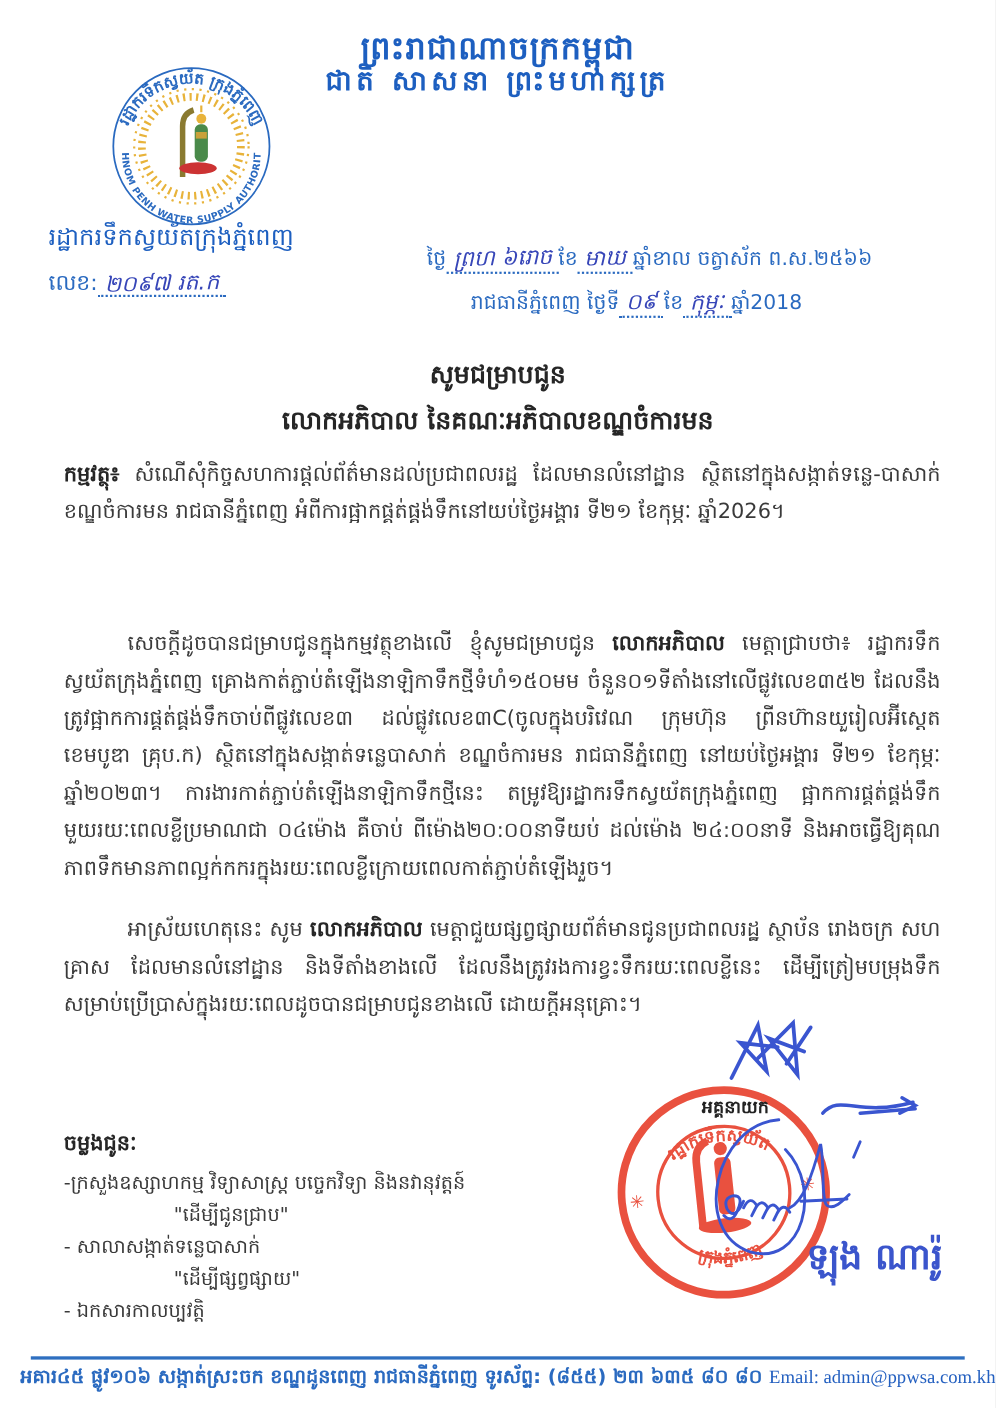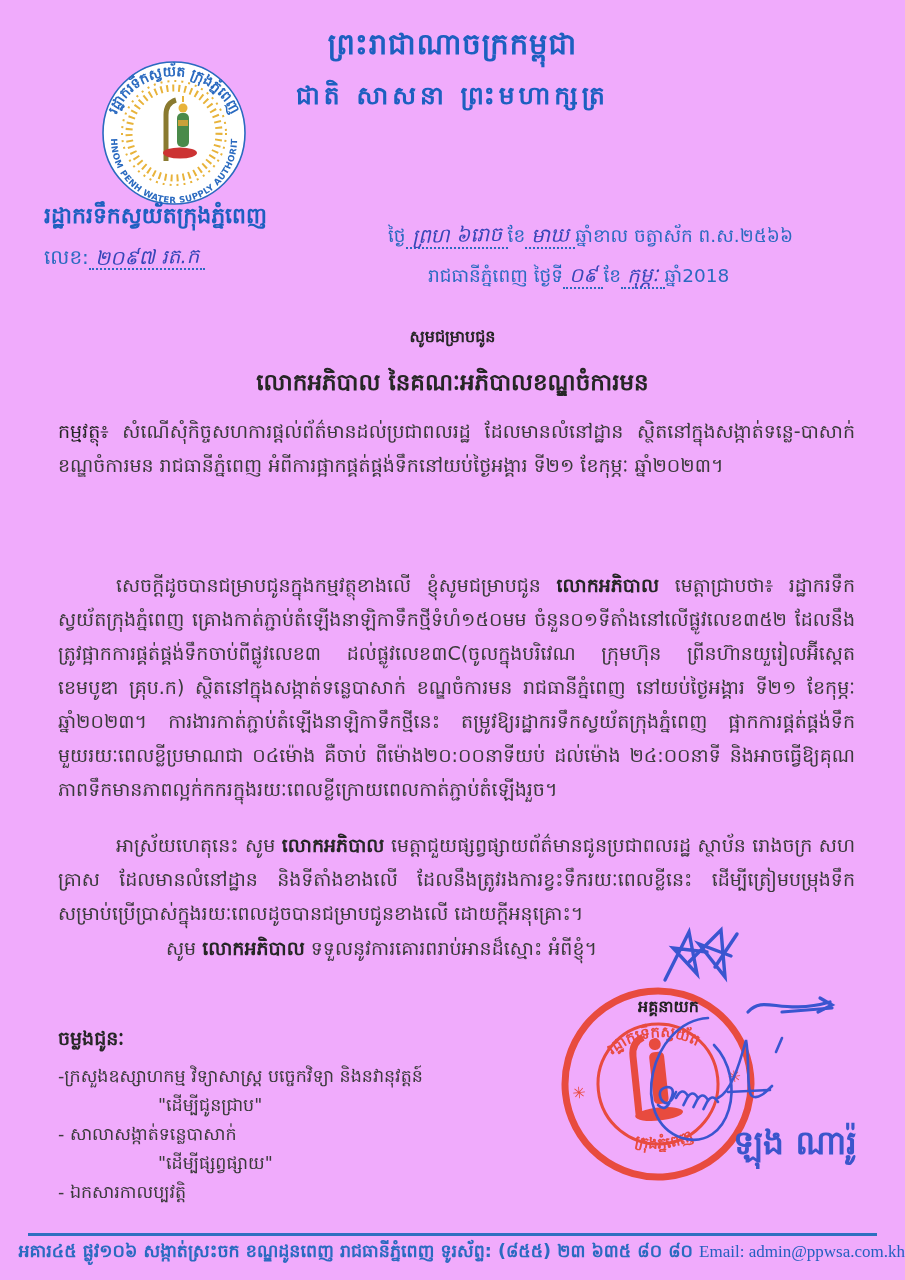--- a/index.html
+++ b/index.html
@@ -1,47 +1,47 @@
 <!DOCTYPE html>
 <html><head>
 <meta charset="utf-8">
 <style>
   * { margin:0; padding:0; box-sizing:border-box; }
   html,body { background:#e9e9e9; }
   .page{
     position:relative; width:905px; height:1280px; margin:0 auto;
-    background:#f0abfc; overflow:hidden;
+    background:#ffffff; overflow:hidden;
     font-family:"DejaVu Sans", sans-serif; color:#3a3a3a;
   }
   
   .kingdom-line1{ position:absolute; top:26px; left:0; width:100%; text-align:center;
     font-size:29px; font-weight:bold; color:#1d5fc0; letter-spacing:1px; }
-  .kingdom-line2{ position:absolute; top:80px; left:0; width:100%; text-align:center;
+  .kingdom-line2{ position:absolute; top:58px; left:0; width:100%; text-align:center;
     font-size:25px; font-weight:bold; color:#1d5fc0; letter-spacing:4px; }
   
   .logo{ position:absolute; left:88px; top:58px; width:172px; height:150px; }
   
-  .org-name{ position:absolute; left:44px; top:202px; font-size:22px; font-weight:bold; color:#1d5fc0; }
+  .org-name{ position:absolute; left:44px; top:202px; font-size:22px; font-weight:normal; color:#1d5fc0; }
   .ref-line{ position:absolute; left:44px; top:244px; font-size:20px; color:#2a6ac0; }
   .hw{ font-style:italic; color:#3746b8; font-size:20px; display:inline-block;
        transform:rotate(-1.5deg); padding:0 6px; }
   .dotted{ border-bottom:2px dotted #2a6ac0; display:inline-block; line-height:22px; }
   
   .date-block{ position:absolute; left:388px; top:216px; width:505px;
     color:#2a6ac0; font-size:18.5px; line-height:40px; }
   .date-l2{ margin-left:40px; }
   
   .doc-title1{ position:absolute; top:326px; left:0; width:100%; text-align:center;
-    font-size:16px; font-weight:bold; color:#262626; }
+    font-size:23px; font-weight:bold; color:#262626; }
   .doc-title2{ position:absolute; top:368px; left:0; width:100%; text-align:center;
     font-size:23px; font-weight:bold; color:#262626; }
   
   .subject{ position:absolute; left:58px; top:414px; width:797px;
     font-size:19px; line-height:34px; text-align:justify; }
-  .subject .lbl{ font-weight:normal; color:#262626; }
+  .subject .lbl{ font-weight:bold; color:#262626; }
   .para{ position:absolute; left:58px; width:797px; font-size:19px; line-height:34px;
     text-align:justify; }
   .p1{ top:568px; text-indent:58px; }
   .p2{ top:828px; text-indent:58px; }
   .closing{ position:absolute; left:58px; top:936px; width:720px;
     font-size:19px; padding-left:108px; }
   .bold-k{ font-weight:bold; color:#262626; }
   
   .sig-title{ position:absolute; left:638px; top:996px; font-size:16px; font-weight:bold; color:#222; z-index:4;}
   .sig-arrow{ position:absolute; left:742px; top:988px; width:95px; height:45px; z-index:4;}
@@ -106,34 +106,31 @@
     </div>
     <div class="date-l2">
       <span>រាជធានីភ្នំពេញ ថ្ងៃទី</span><span class="dotted"><span class="hw">០៩</span></span><span>ខែ</span><span class="dotted"><span class="hw">កុម្ភៈ</span></span><span>ឆ្នាំ2018</span>
     </div>
   </div>
 
   <div class="doc-title1">សូមជម្រាបជូន</div>
   <div class="doc-title2">លោកអភិបាល នៃគណៈអភិបាលខណ្ឌចំការមន</div>
 
   <div class="subject">
-    <span class="lbl">កម្មវត្ថុ៖</span><span> សំណើសុំកិច្ចសហការផ្តល់ព័ត៌មានដល់ប្រជាពលរដ្ឋ ដែលមានលំនៅដ្ឋាន ស្ថិតនៅក្នុងសង្កាត់ទន្លេ-បាសាក់ ខណ្ឌចំការមន រាជធានីភ្នំពេញ អំពីការផ្អាកផ្គត់ផ្គង់ទឹកនៅយប់ថ្ងៃអង្គារ ទី២១ ខែកុម្ភៈ ឆ្នាំ២០២៣។</span>
+    <span class="lbl">កម្មវត្ថុ៖</span><span> សំណើសុំកិច្ចសហការផ្តល់ព័ត៌មានដល់ប្រជាពលរដ្ឋ ដែលមានលំនៅដ្ឋាន ស្ថិតនៅក្នុងសង្កាត់ទន្លេ-បាសាក់ ខណ្ឌចំការមន រាជធានីភ្នំពេញ អំពីការផ្អាកផ្គត់ផ្គង់ទឹកនៅយប់ថ្ងៃអង្គារ ទី២១ ខែកុម្ភៈ ឆ្នាំ2026។</span>
   </div>
 
   <div class="para p1">
     <span>សេចក្តីដូចបានជម្រាបជូនក្នុងកម្មវត្ថុខាងលើ ខ្ញុំសូមជម្រាបជូន </span><span class="bold-k">លោកអភិបាល</span><span> មេត្តាជ្រាបថា៖ រដ្ឋាករទឹកស្វយ័តក្រុងភ្នំពេញ គ្រោងកាត់ភ្ជាប់តំឡើងនាឡិកាទឹកថ្មីទំហំ១៥០មម ចំនួន០១ទីតាំងនៅលើផ្លូវលេខ៣៥២ ដែលនឹងត្រូវផ្អាកការផ្គត់ផ្គង់ទឹកចាប់ពីផ្លូវលេខ៣ ដល់ផ្លូវលេខ៣C(ចូលក្នុងបរិវេណ ក្រុមហ៊ុន ព្រីនហ៊ានយួរៀលអ៊ីស្តេត ខេមបូឌា គ្រុប.ក) ស្ថិតនៅក្នុងសង្កាត់ទន្លេបាសាក់ ខណ្ឌចំការមន រាជធានីភ្នំពេញ នៅយប់ថ្ងៃអង្គារ ទី២១ ខែកុម្ភៈ ឆ្នាំ២០២៣។ ការងារកាត់ភ្ជាប់តំឡើងនាឡិកាទឹកថ្មីនេះ តម្រូវឱ្យរដ្ឋាករទឹកស្វយ័តក្រុងភ្នំពេញ ផ្អាកការផ្គត់ផ្គង់ទឹកមួយរយៈពេលខ្លីប្រមាណជា ០៤ម៉ោង គឺចាប់ ពីម៉ោង២០:០០នាទីយប់ ដល់ម៉ោង ២៤:០០នាទី និងអាចធ្វើឱ្យគុណភាពទឹកមានភាពល្អក់កករក្នុងរយៈពេលខ្លីក្រោយពេលកាត់ភ្ជាប់តំឡើងរួច។</span>
   </div>
 
   <div class="para p2">
     <span>អាស្រ័យហេតុនេះ សូម </span><span class="bold-k">លោកអភិបាល</span><span> មេត្តាជួយផ្សព្វផ្សាយព័ត៌មានជូនប្រជាពលរដ្ឋ ស្ថាប័ន រោងចក្រ សហគ្រាស ដែលមានលំនៅដ្ឋាន និងទីតាំងខាងលើ ដែលនឹងត្រូវរងការខ្វះទឹករយៈពេលខ្លីនេះ ដើម្បីត្រៀមបម្រុងទឹកសម្រាប់ប្រើប្រាស់ក្នុងរយៈពេលដូចបានជម្រាបជូនខាងលើ ដោយក្តីអនុគ្រោះ។</span>
   </div>
 
-  <div class="closing">
-    <span>សូម </span><span class="bold-k">លោកអភិបាល</span><span> ទទួលនូវការគោរពរាប់អានដ៏ស្មោះ អំពីខ្ញុំ។</span>
-  </div>
 
   <svg class="sig-initial" viewBox="0 0 90 70">
     <g stroke="#3a55d0" stroke-width="3.4" fill="none" stroke-linecap="round">
       <path d="M10,58 L34,10 L42,52 L18,26 L52,30"></path>
       <path d="M34,40 L66,8 L70,55 L44,22 L76,34"></path>
       <path d="M60,45 L82,12"></path>
     </g>
   </svg>
 
   <div class="sig-title">អគ្គនាយក</div>

